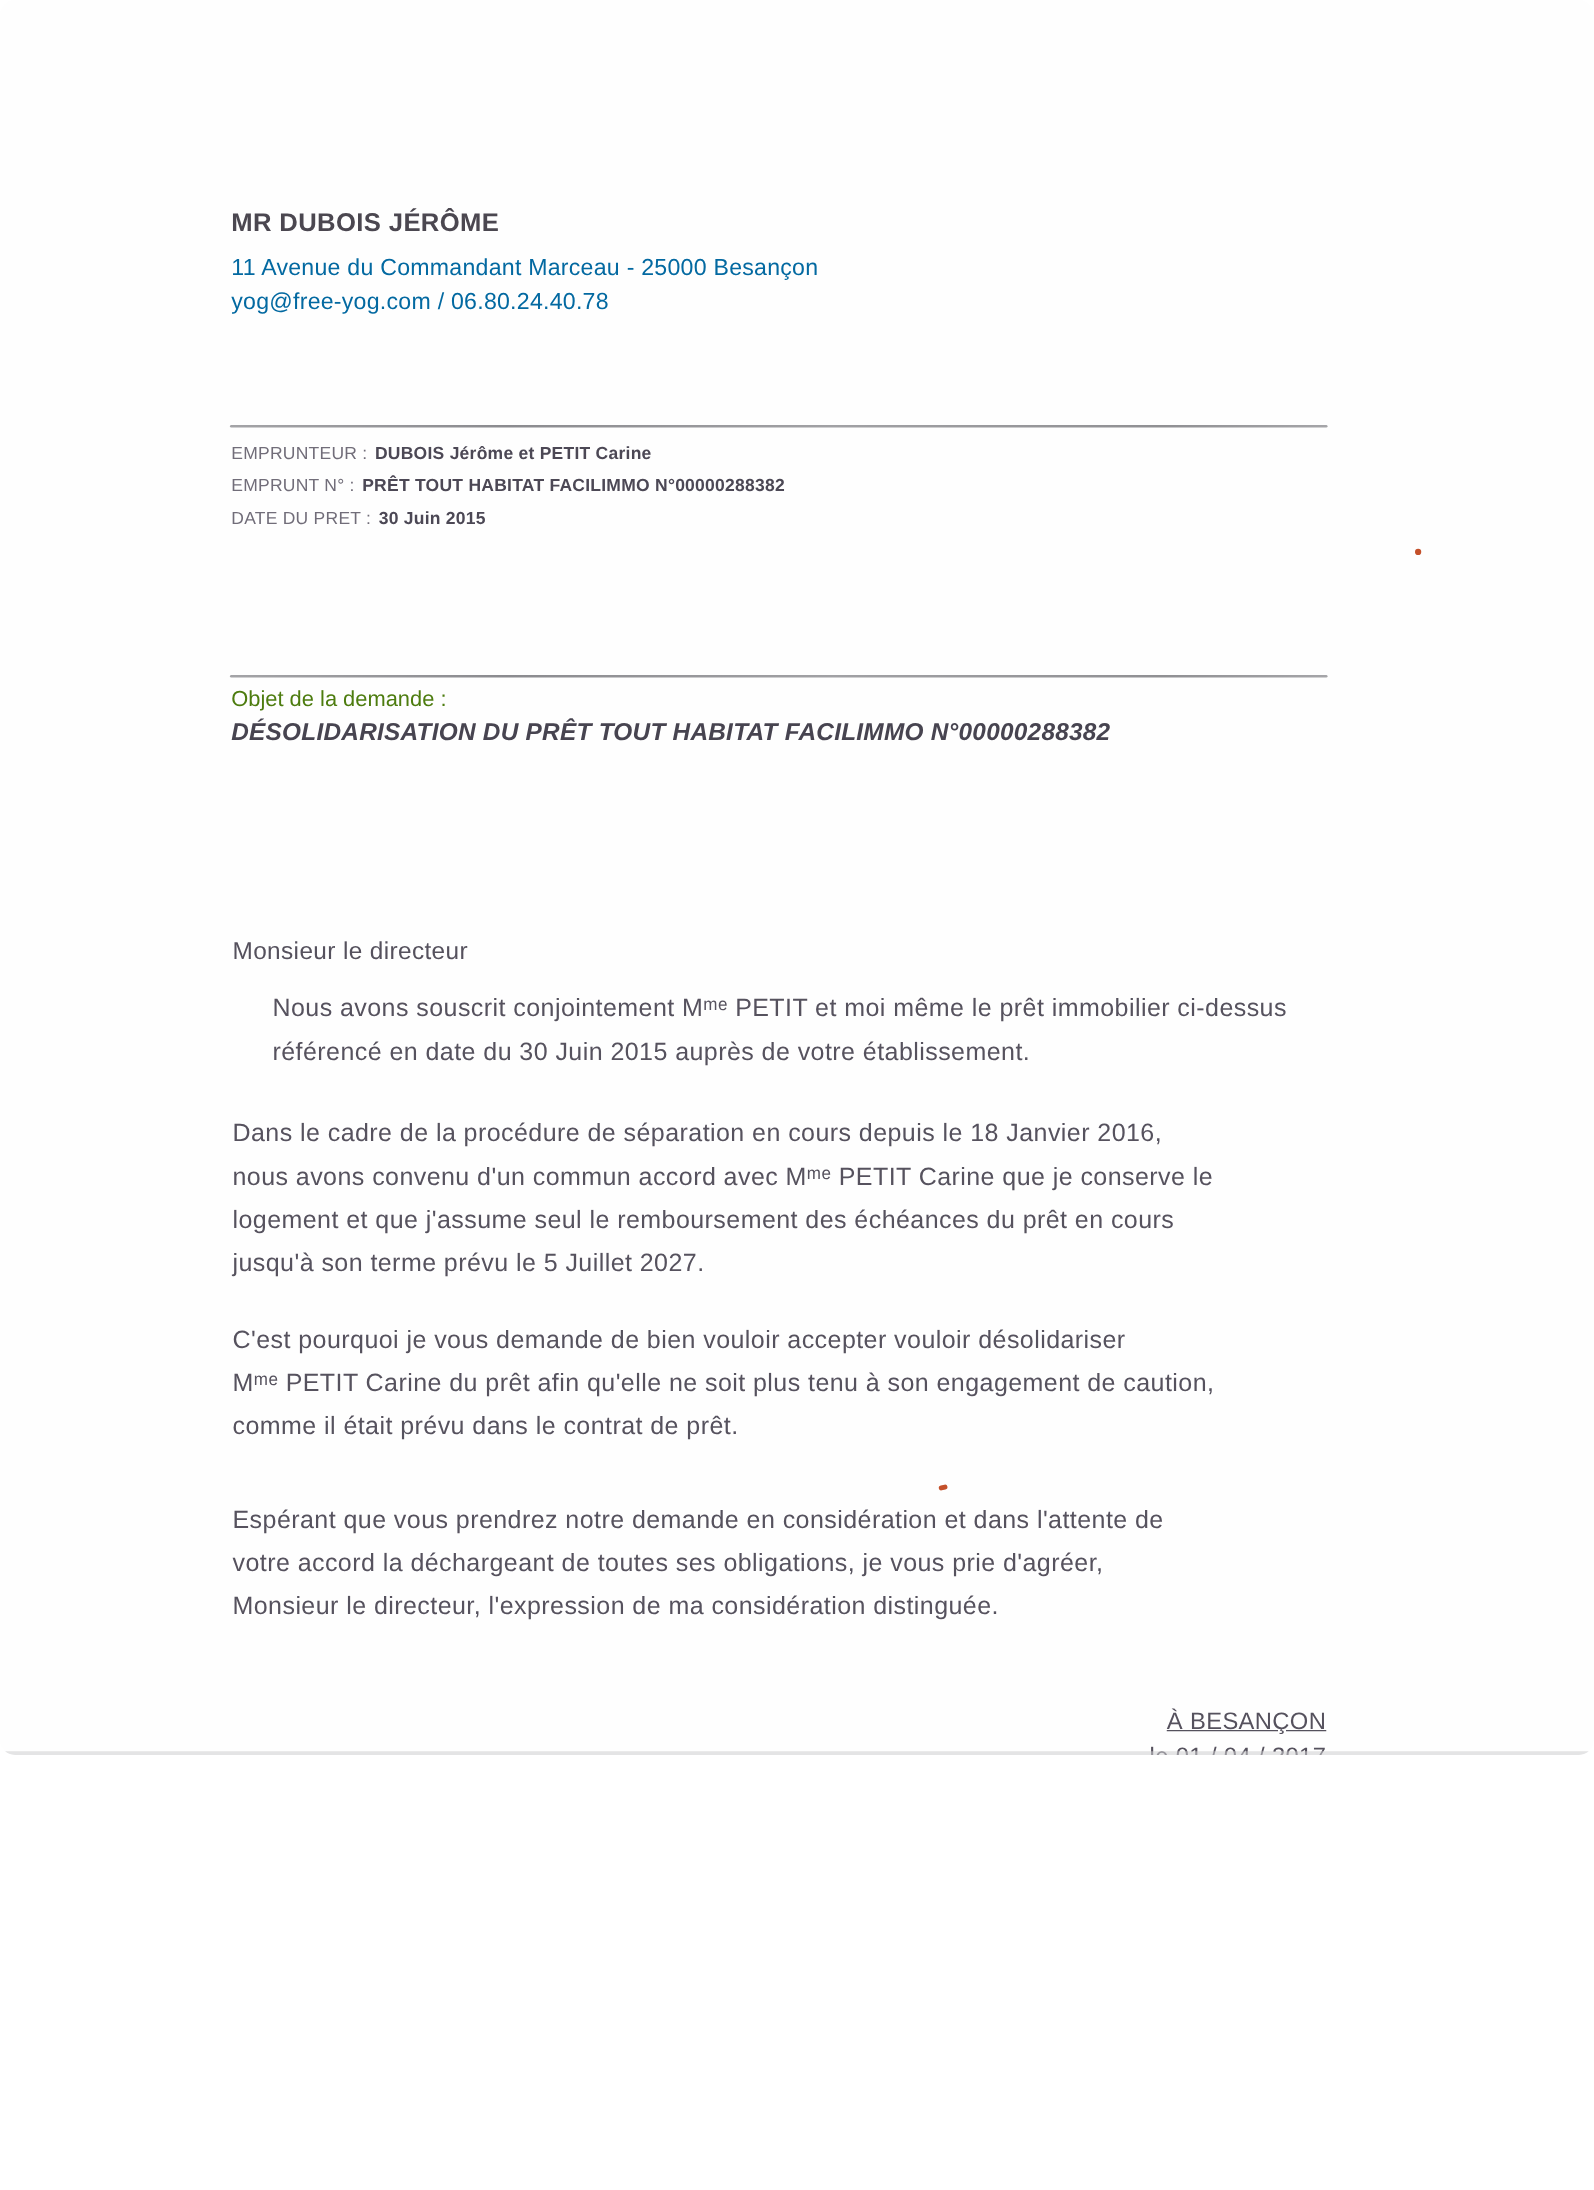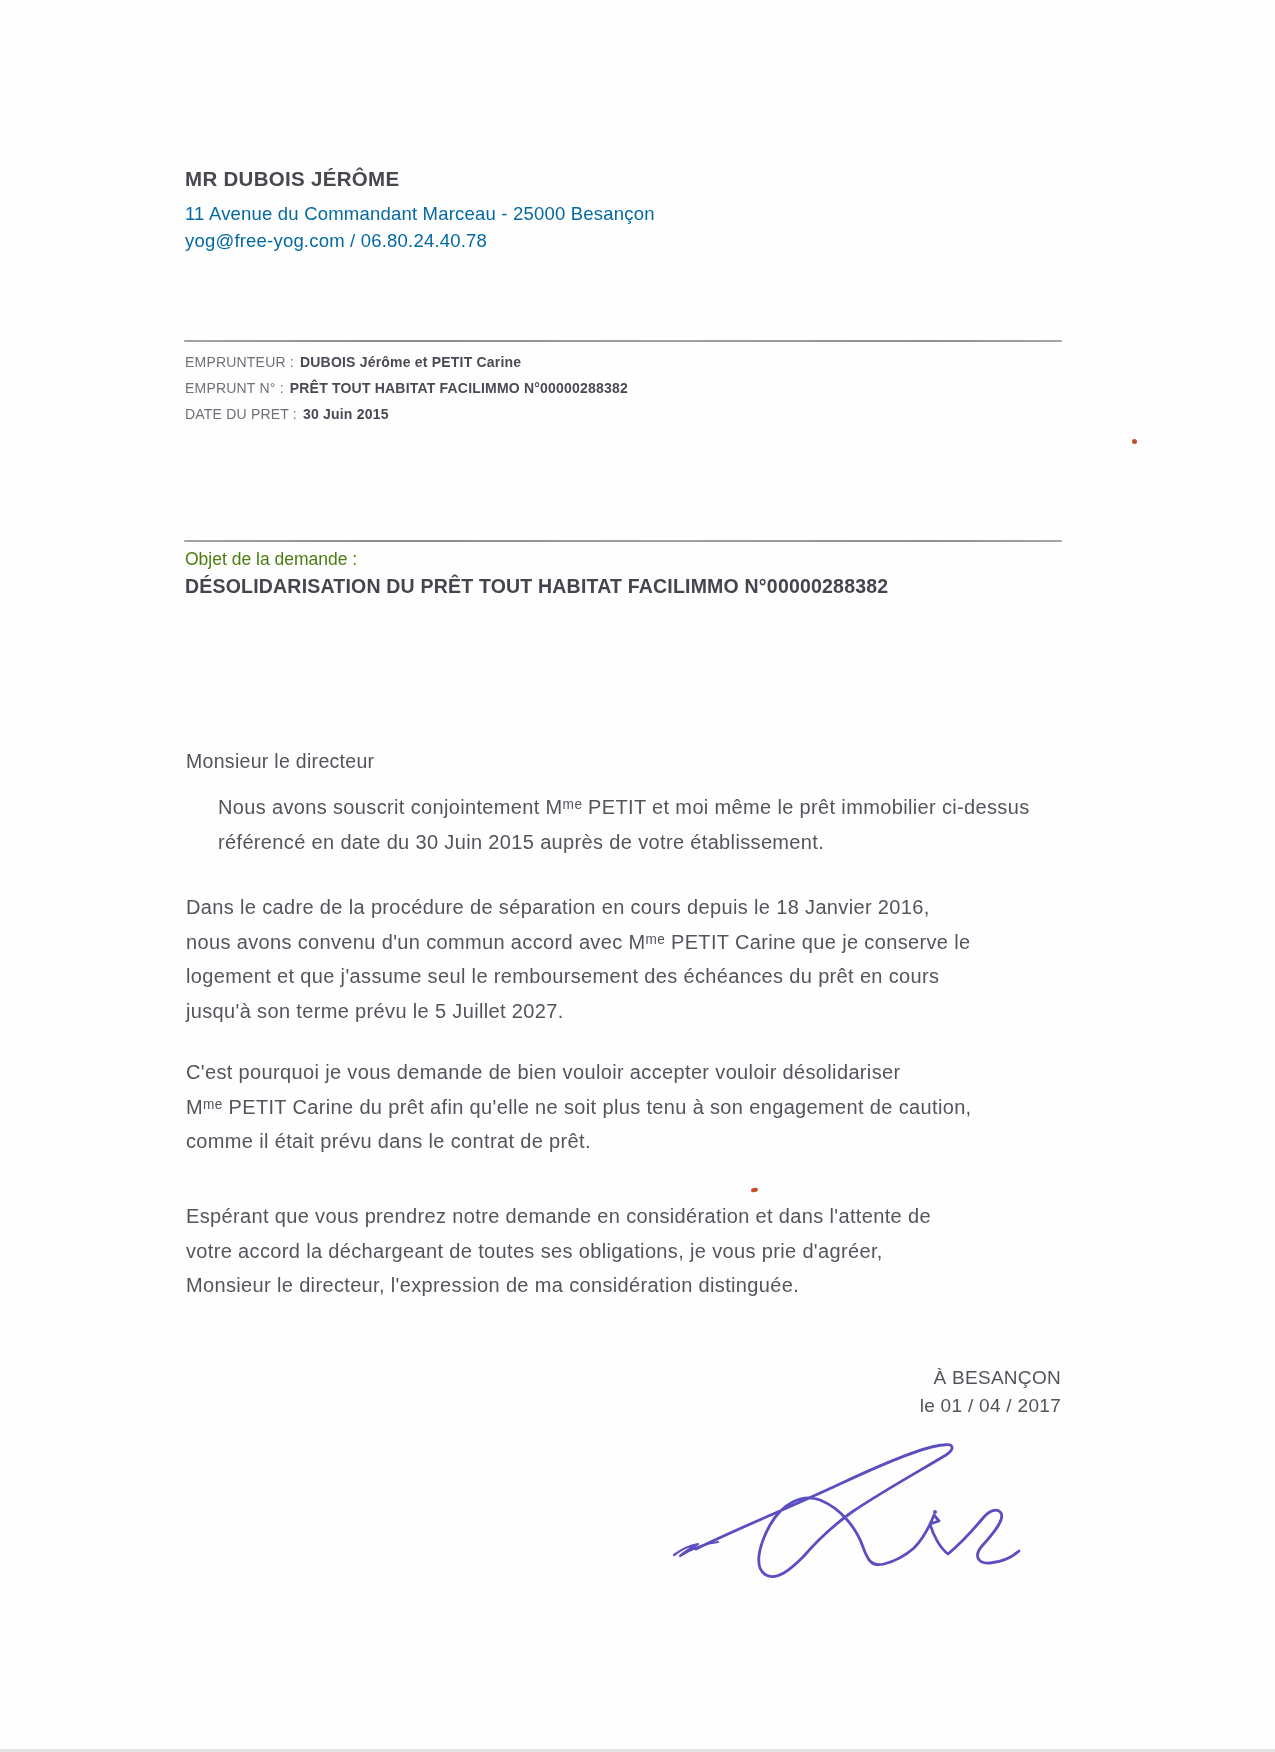--- a/index.html
+++ b/index.html
@@ -4,25 +4,26 @@
 <title>Lettre — Désolidarisation de prêt</title>
 <style>
   html, body {
     margin: 0;
     padding: 0;
     background: #ffffff;
   }
   .page {
     position: relative;
     width: 1275px;
-    height: 1752px;
+    height: 1404px;
     background: #fefefe;
     overflow: hidden;
     font-family: "Liberation Sans", "DejaVu Sans", sans-serif;
     color: #56525e;
+    border-radius: 12px;
   }
   
   .page::after {
     content: "";
     position: absolute;
     left: 0; right: 0; bottom: 0;
     height: 3px;
     background: #cdcdcf;
     opacity: .55;
   }
@@ -64,20 +65,21 @@
 
   
   .subject { position: absolute; left: 185px; top: 547px; }
   .subject-label { font-size: 17.5px; line-height: 25px; color: #4d7c0f; }
   .subject-title {
     font-size: 19.5px;
     font-weight: 700;
     color: #474450;
     letter-spacing: .2px;
     margin-top: 3px;
+    font-style: italic;
   }
 
   
   .salutation {
     position: absolute; left: 186px; top: 744px;
     font-size: 19.5px; line-height: 34px; color: #55515d; letter-spacing: .3px;
   }
   .para {
     position: absolute;
     left: 186px;
@@ -96,20 +98,21 @@
   
   .closing {
     position: absolute;
     top: 1364px;
     right: 214px;
     text-align: right;
     font-size: 19px;
     line-height: 27.5px;
     color: #55515d;
     letter-spacing: .3px;
+    text-decoration: underline;
   }
 
   
   .signature-svg { position: absolute; left: 630px; top: 1416px; }
 
   
   .speck { position: absolute; border-radius: 50%; background: #c4502a; }
   .speck-1 { left: 1132px; top: 439px; width: 5px; height: 5px; }
   .speck-2 { left: 751px; top: 1188px; width: 7px; height: 4px; border-radius: 2px; transform: rotate(-12deg); }
 </style>

